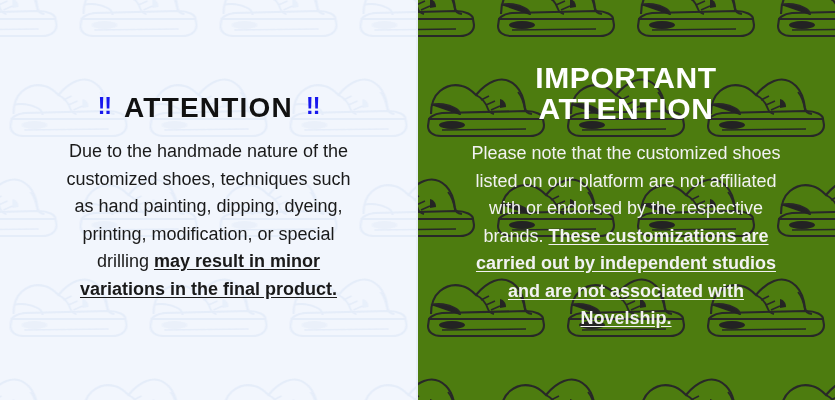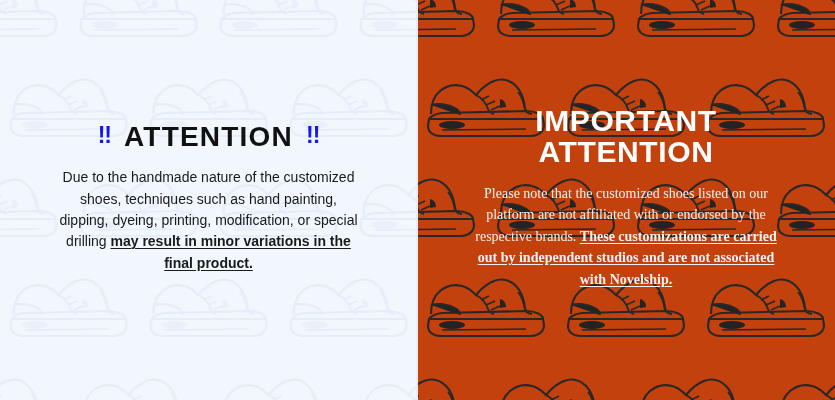--- a/index.html
+++ b/index.html
@@ -28,21 +28,21 @@
     position: relative;
     height: 400px;
     overflow: hidden;
     display: flex;
     flex-direction: column;
     align-items: center;
     justify-content: center;
   }
 
   .panel-left  { width: 417px; background: #f2f6fd; }
-  .panel-right { width: 418px; background: #c2410c; }
+  .panel-right { width: 418px; background: #4d7c0f; }
 
   
   .pattern {
     position: absolute;
     inset: -20px -20px -20px -20px;
     pointer-events: none;
     z-index: 0;
   }
   .pattern svg { display: block; width: 100%; height: 100%; }
 
@@ -91,35 +91,34 @@
     font-weight: bold;
     font-size: 30px;
     line-height: 1.03;
     letter-spacing: 0.6px;
     text-align: center;
   }
   .panel-right .heading-block > span { display: block; }
 
   
   .body-copy {
-    font-size: 14px;
+    font-size: 18px;
     line-height: 1.53;
     max-width: 330px;
     margin: 4px auto;
   }
   .panel-left .body-copy {
     color: #1a1a1a;
     margin-top: 16px;
     max-width: 300px;
   }
   .panel-right .body-copy {
     color: #f2f2f2;
     margin-top: 15px;
     max-width: 320px;
-    font-family: Liberation Serif, serif;
   }
 
   .emphasis {
     font-weight: bold;
     text-decoration: underline;
     text-underline-offset: 2px;
   }
 
   
   .seam {

